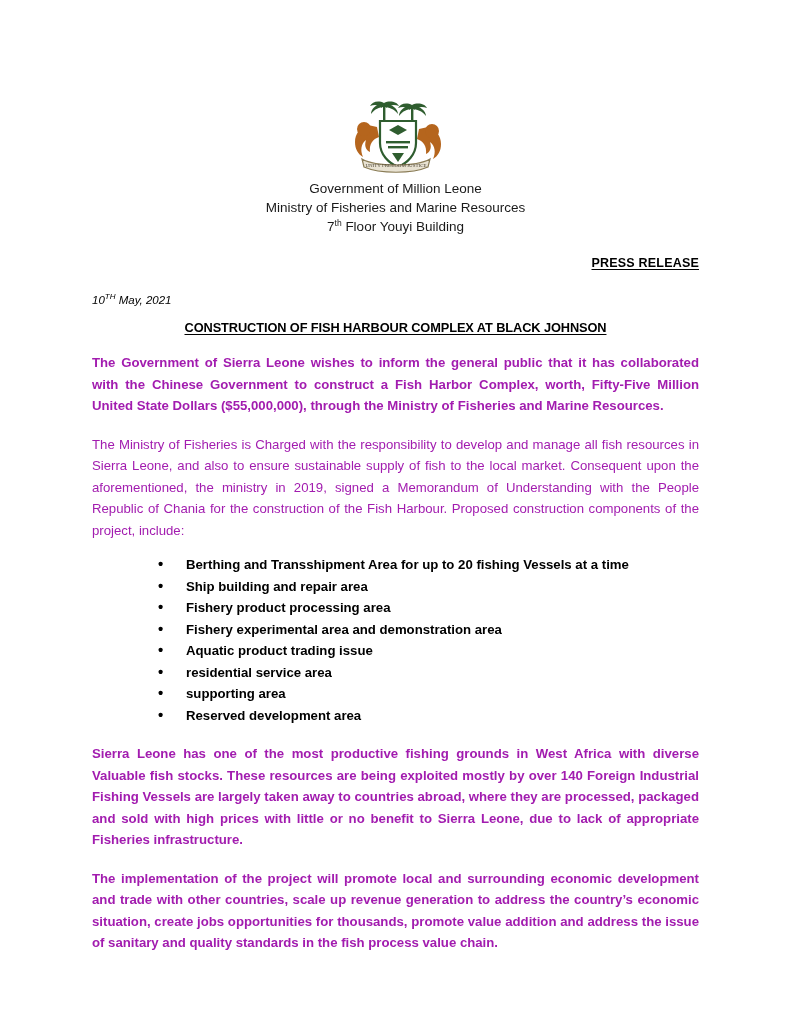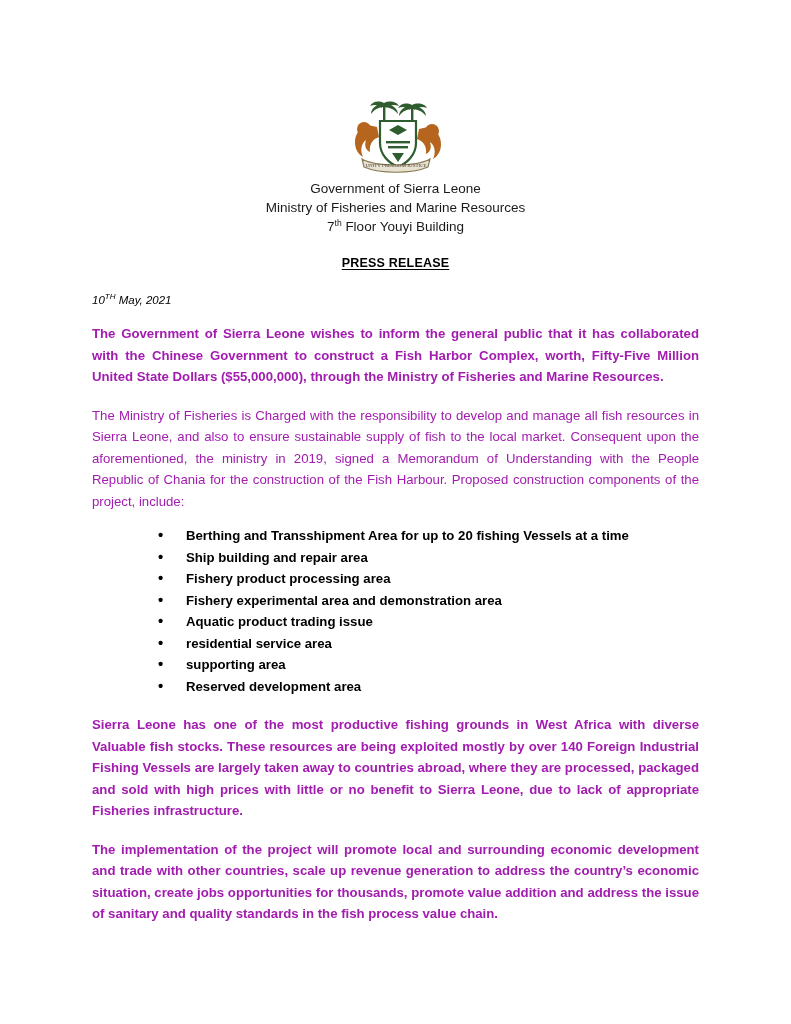--- a/index.html
+++ b/index.html
@@ -46,21 +46,21 @@
     color: #1a1a1a;
   }
   .header-block div { white-space: nowrap; }
   .header-block sup {
     font-size: 8.5px;
     vertical-align: super;
     line-height: 0;
   }
 
   .press-release {
-    text-align: center;
+    text-align: right;
     font-weight: bold;
     font-size: 12.5px;
     letter-spacing: .2px;
     margin-top: 20px;
   }
   .press-release span {
     text-decoration: underline;
     text-underline-offset: 2px;
   }
 
@@ -161,35 +161,38 @@
 
         <g>
           <path d="M18 62 c14 8 54 8 68 0 l-2 8 c-16 7 -48 7 -64 0z" fill="#e8e2d2" stroke="#8a7c56" stroke-width="1.2"></path>
           <text x="52" y="69.5" font-family="'Liberation Serif', serif" font-size="5" fill="#4a4232" text-anchor="middle">UNITY FREEDOM JUSTICE</text>
         </g>
       </svg>
     </div>
   </div>
 
   <div class="header-block">
-    <div>Government of Sierra Leone</div>
+    <div>Government of Million Leone</div>
     <div>Ministry of Fisheries and Marine Resources</div>
     <div>
       <span>7</span><sup>th</sup><span> Floor Youyi Building</span>
     </div>
   </div>
 
   <div class="press-release">
     <span>PRESS RELEASE</span>
   </div>
 
   <div class="date-line">
     <span>10</span><sup>TH</sup><span> May, 2021</span>
   </div>
 
+  <div class="doc-title">
+    <span>CONSTRUCTION OF FISH HARBOUR COMPLEX AT BLACK JOHNSON</span>
+  </div>
 
   <p class="para bold">The Government of Sierra Leone wishes to inform the general public that it has collaborated with the Chinese Government to construct a Fish Harbor Complex, worth, Fifty-Five Million United State Dollars ($55,000,000), through the Ministry of Fisheries and Marine Resources.</p>
 
   <p class="para">
     <span class="b">The Ministry of Fisheries is Charged with the responsibility to</span><span> develop and manage all fish resources in Sierra Leone, and also to ensure sustainable supply of fish to the local market. Consequent upon the aforementioned, the ministry in 2019, signed a Memorandum of Understanding with the People Republic of Chania for the construction of the Fish Harbour.</span>
     <span class="b">Proposed construction components of the project, include:</span>
   </p>
 
   <ul class="bullets">
     <li>Berthing and Transshipment Area for up to 20 fishing Vessels at a time</li>

